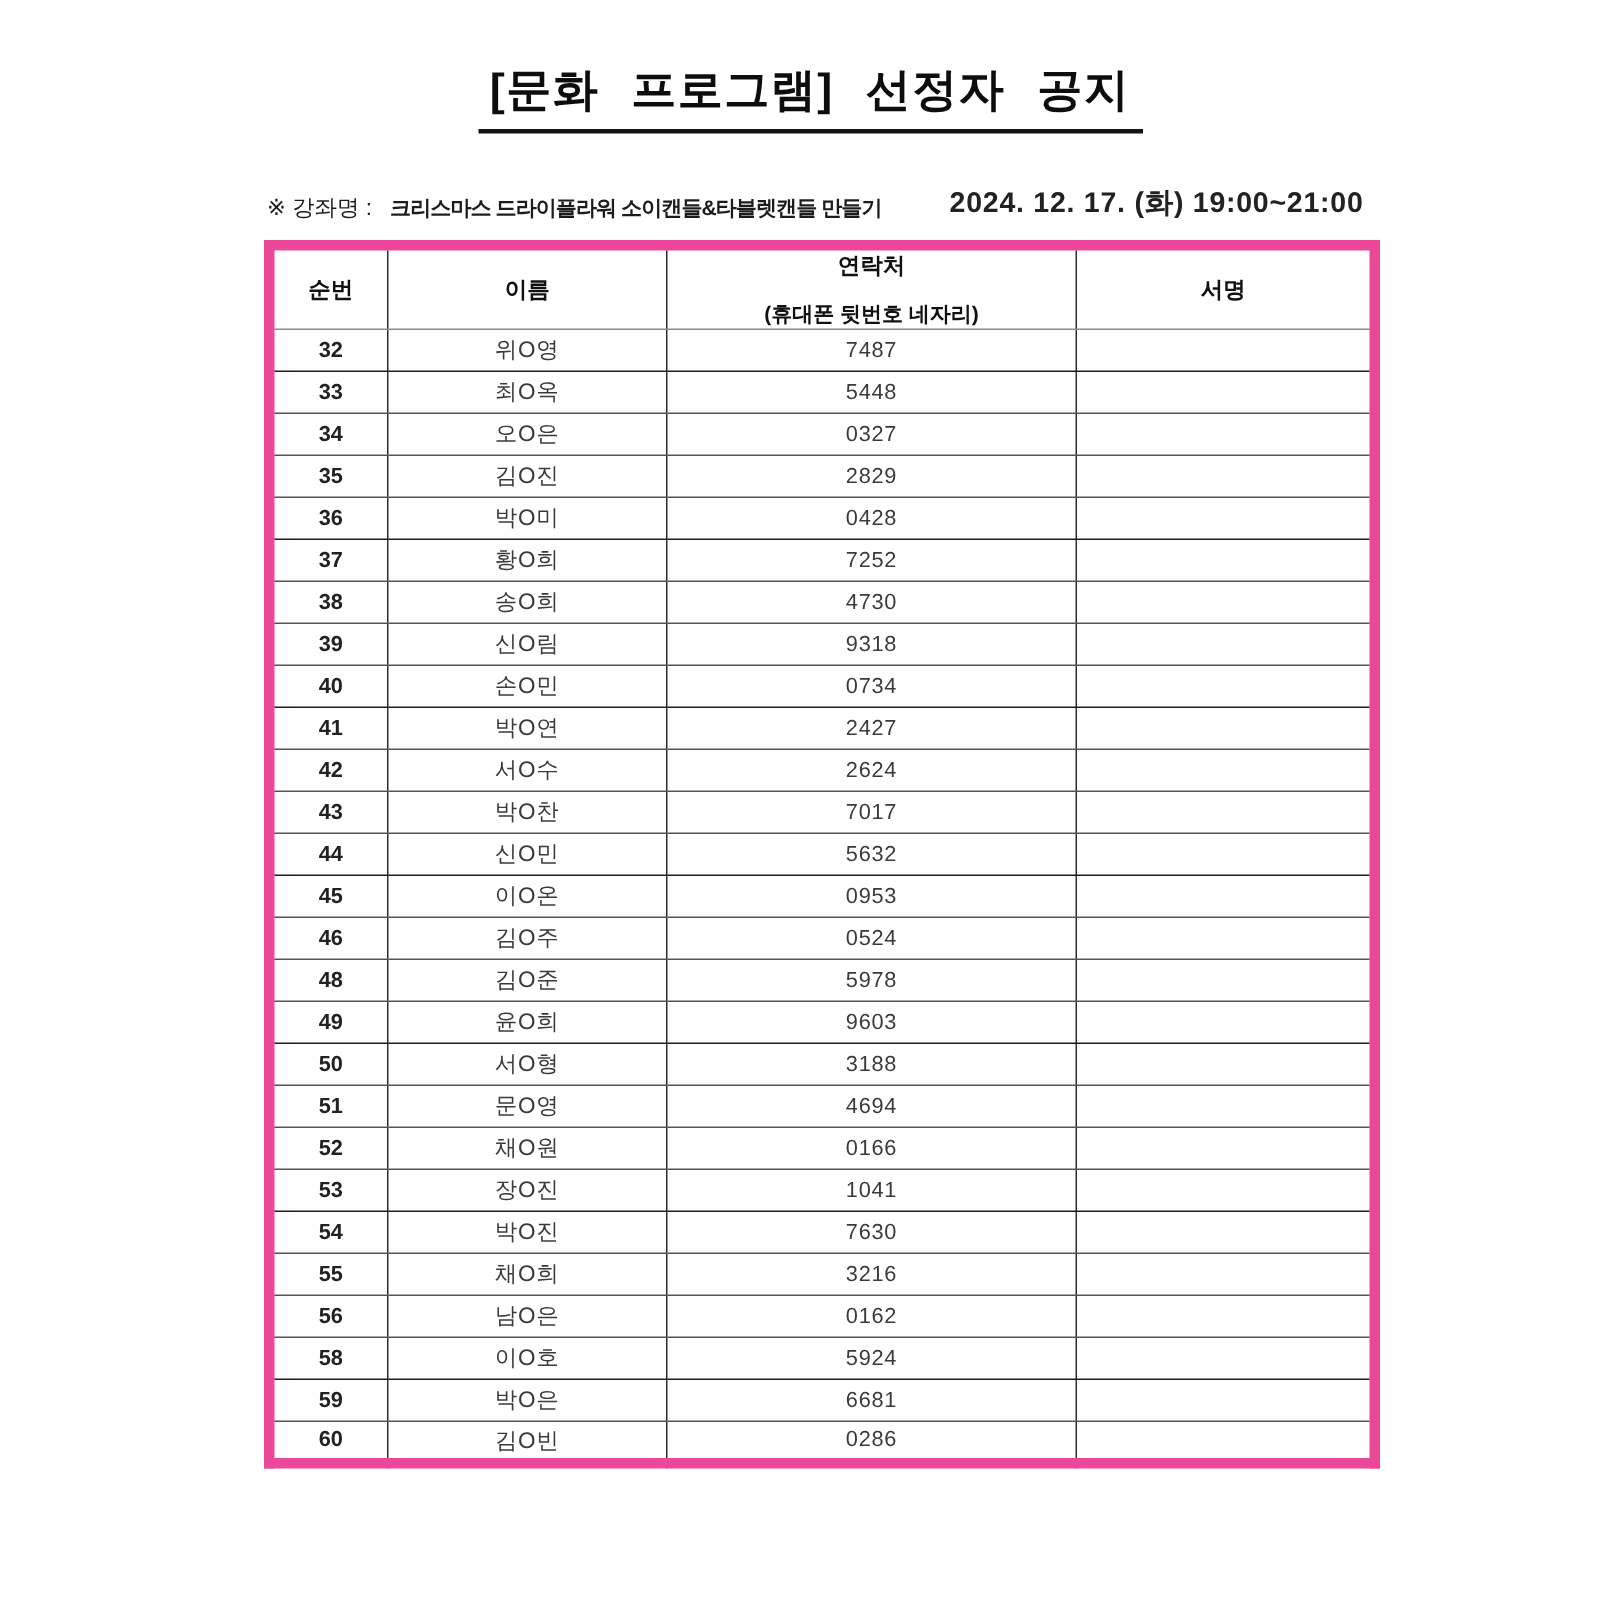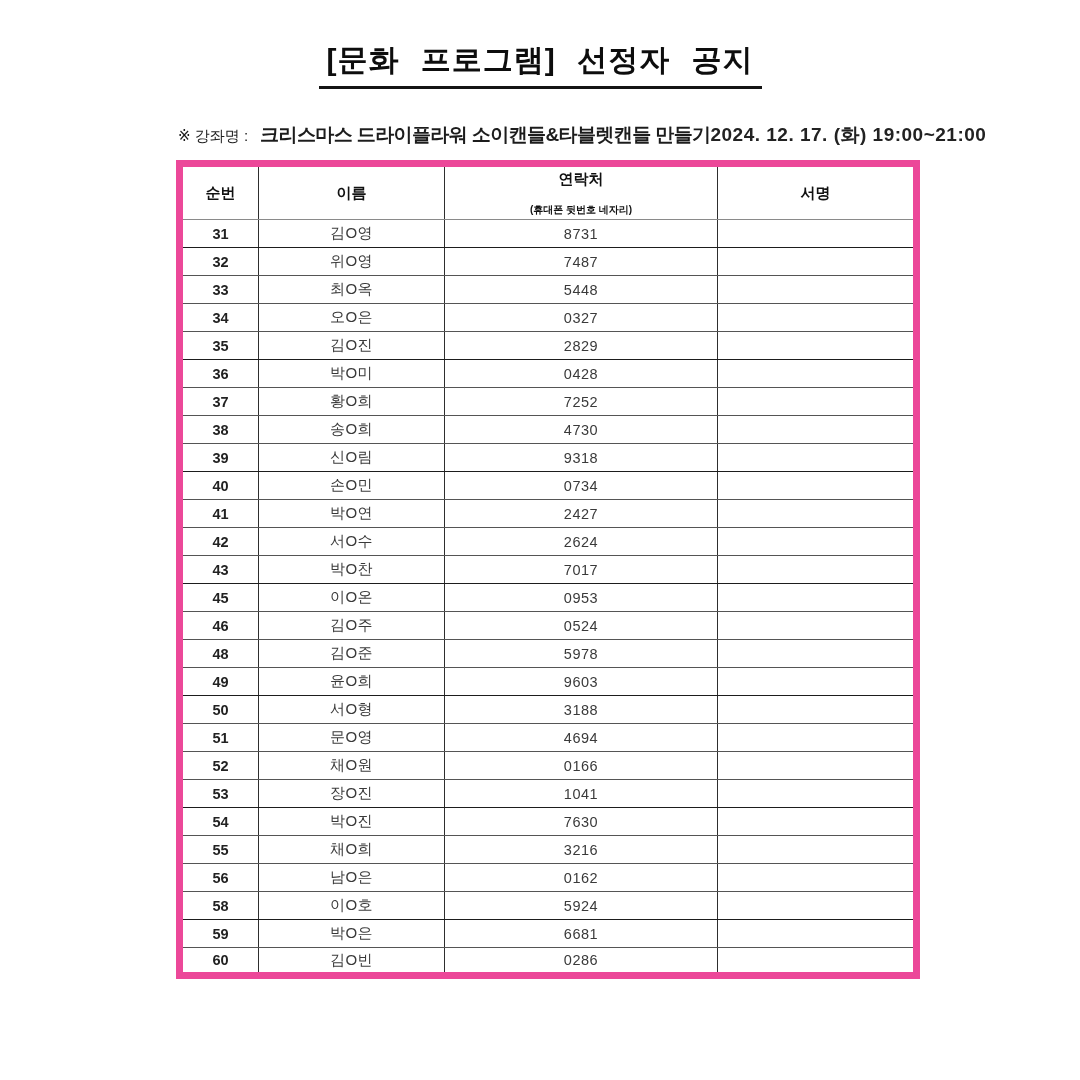--- a/index.html
+++ b/index.html
@@ -50,21 +50,21 @@
     display: flex;
     align-items: baseline;
   }
   .course-label {
     font-size: 15px;
     font-weight: normal;
     color: #1c1c1c;
     white-space: nowrap;
   }
   .course-name {
-    font-size: 19px;
+    font-size: 14px;
     font-weight: bold;
     color: #1c1c1c;
     margin-left: 12px;
     letter-spacing: -0.6px;
     white-space: nowrap;
     text-align: right;
   }
   .schedule {
     font-size: 19px;
     font-weight: 600;
@@ -97,21 +97,21 @@
   }
   .roster thead th {
     height: 52px;
     font-size: 15px;
     font-weight: bold;
     color: #111111;
     border-bottom-color: #8a8a8a;
   }
   .h-sub {
     display: block;
-    font-size: 10px;
+    font-size: 14px;
     font-weight: bold;
     margin-top: 14px;
   }
   .roster tbody tr {
     height: 28px;
   }
   .roster tbody tr:nth-child(4n+1) td {
     border-bottom-color: #1d1d1d;
   }
   .c-no {
@@ -168,26 +168,20 @@
         <span>연락처</span>
         <span class="h-sub">(휴대폰 뒷번호 네자리)</span>
       </th>
       <th>
         <span>서명</span>
       </th>
     </tr>
   </thead>
   <tbody>
       <tr>
-    <td class="c-no">31</td>
-    <td class="c-name">김O영</td>
-    <td class="c-phone">8731</td>
-    <td class="c-sign"></td>
-  </tr>
-      <tr>
     <td class="c-no">32</td>
     <td class="c-name">위O영</td>
     <td class="c-phone">7487</td>
     <td class="c-sign"></td>
   </tr>
       <tr>
     <td class="c-no">33</td>
     <td class="c-name">최O옥</td>
     <td class="c-phone">5448</td>
     <td class="c-sign"></td>
@@ -246,20 +240,26 @@
     <td class="c-phone">2624</td>
     <td class="c-sign"></td>
   </tr>
       <tr>
     <td class="c-no">43</td>
     <td class="c-name">박O찬</td>
     <td class="c-phone">7017</td>
     <td class="c-sign"></td>
   </tr>
       <tr>
+    <td class="c-no">44</td>
+    <td class="c-name">신O민</td>
+    <td class="c-phone">5632</td>
+    <td class="c-sign"></td>
+  </tr>
+      <tr>
     <td class="c-no">45</td>
     <td class="c-name">이O온</td>
     <td class="c-phone">0953</td>
     <td class="c-sign"></td>
   </tr>
       <tr>
     <td class="c-no">46</td>
     <td class="c-name">김O주</td>
     <td class="c-phone">0524</td>
     <td class="c-sign"></td>

